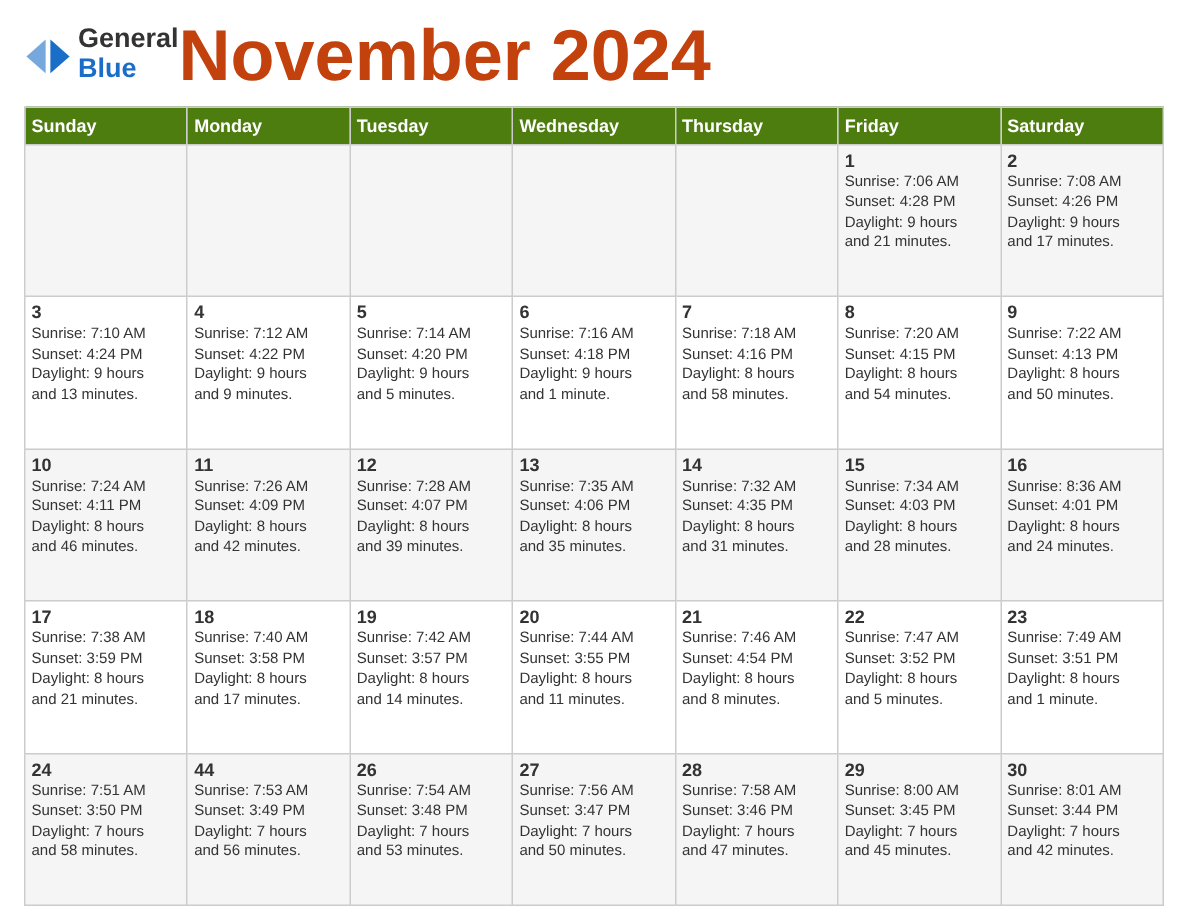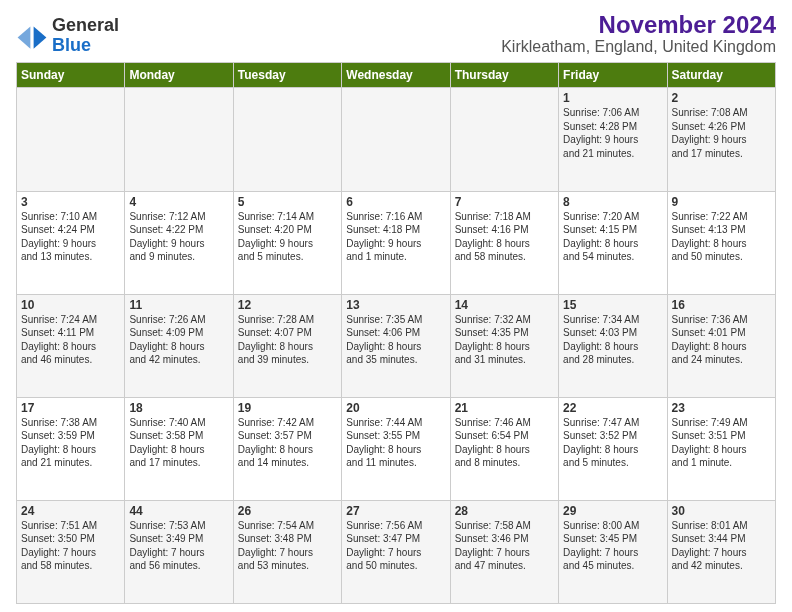--- a/index.html
+++ b/index.html
@@ -13,21 +13,20 @@
     .page {
       width: 792px;
       height: 612px;
       padding: 12px 16px 8px 16px;
       display: flex;
       flex-direction: column;
     }
     .top-section {
       display: flex;
       align-items: flex-start;
-      justify-content: space-between;
       margin-bottom: 6px;
     }
     .logo {
       display: flex;
       align-items: center;
       margin-top: 4px;
     }
     .logo-text {
       font-size: 18px;
       font-weight: bold;
@@ -37,23 +36,23 @@
     .logo-text .blue { color: #1a6ec7; }
     .logo-icon {
       width: 32px;
       height: 32px;
       margin-right: 4px;
     }
     .title-section {
       text-align: right;
     }
     .month-title {
-      font-size: 24px;
+      font-size: 48px;
       font-weight: bold;
-      color: #4c1d95;
+      color: #c2410c;
       line-height: 1.1;
     }
     .location {
       font-size: 16px;
       color: #555;
     }
     .calendar {
       flex: 1;
       border-collapse: collapse;
       width: 100%;
@@ -108,21 +107,20 @@
         <polygon points="22,8 38,22 22,36" fill="#1a6ec7"></polygon>
         <polygon points="18,8 2,22 18,36" fill="#1a6ec7" opacity="0.6"></polygon>
       </svg>
       <div class="logo-text">
         <div><span>General</span></div>
         <div class="blue"><span>Blue</span></div>
       </div>
     </div>
     <div class="title-section">
       <div class="month-title">November 2024</div>
-      <div class="location">Kirkleatham, England, United Kingdom</div>
     </div>
   </div>
 
   <table class="calendar">
     <thead>
       <tr>
       <th>Sunday</th>
           <th>Monday</th>
           <th>Tuesday</th>
           <th>Wednesday</th>
@@ -242,21 +240,21 @@
           </td>
           <td>
             <span class="day-num">15</span>
             <div class="cell-text">Sunrise: 7:34 AM</div>
             <div class="cell-text">Sunset: 4:03 PM</div>
             <div class="cell-text">Daylight: 8 hours</div>
             <div class="cell-text">and 28 minutes.</div>
           </td>
           <td>
             <span class="day-num">16</span>
-            <div class="cell-text">Sunrise: 7:36 AM</div>
+            <div class="cell-text">Sunrise: 8:36 AM</div>
             <div class="cell-text">Sunset: 4:01 PM</div>
             <div class="cell-text">Daylight: 8 hours</div>
             <div class="cell-text">and 24 minutes.</div>
           </td>
         </tr>
         <tr>
           <td>
             <span class="day-num">17</span>
             <div class="cell-text">Sunrise: 7:38 AM</div>
             <div class="cell-text">Sunset: 3:59 PM</div>
@@ -280,21 +278,21 @@
           <td>
             <span class="day-num">20</span>
             <div class="cell-text">Sunrise: 7:44 AM</div>
             <div class="cell-text">Sunset: 3:55 PM</div>
             <div class="cell-text">Daylight: 8 hours</div>
             <div class="cell-text">and 11 minutes.</div>
           </td>
           <td>
             <span class="day-num">21</span>
             <div class="cell-text">Sunrise: 7:46 AM</div>
-            <div class="cell-text">Sunset: 6:54 PM</div>
+            <div class="cell-text">Sunset: 4:54 PM</div>
             <div class="cell-text">Daylight: 8 hours</div>
             <div class="cell-text">and 8 minutes.</div>
           </td>
           <td>
             <span class="day-num">22</span>
             <div class="cell-text">Sunrise: 7:47 AM</div>
             <div class="cell-text">Sunset: 3:52 PM</div>
             <div class="cell-text">Daylight: 8 hours</div>
             <div class="cell-text">and 5 minutes.</div>
           </td>

